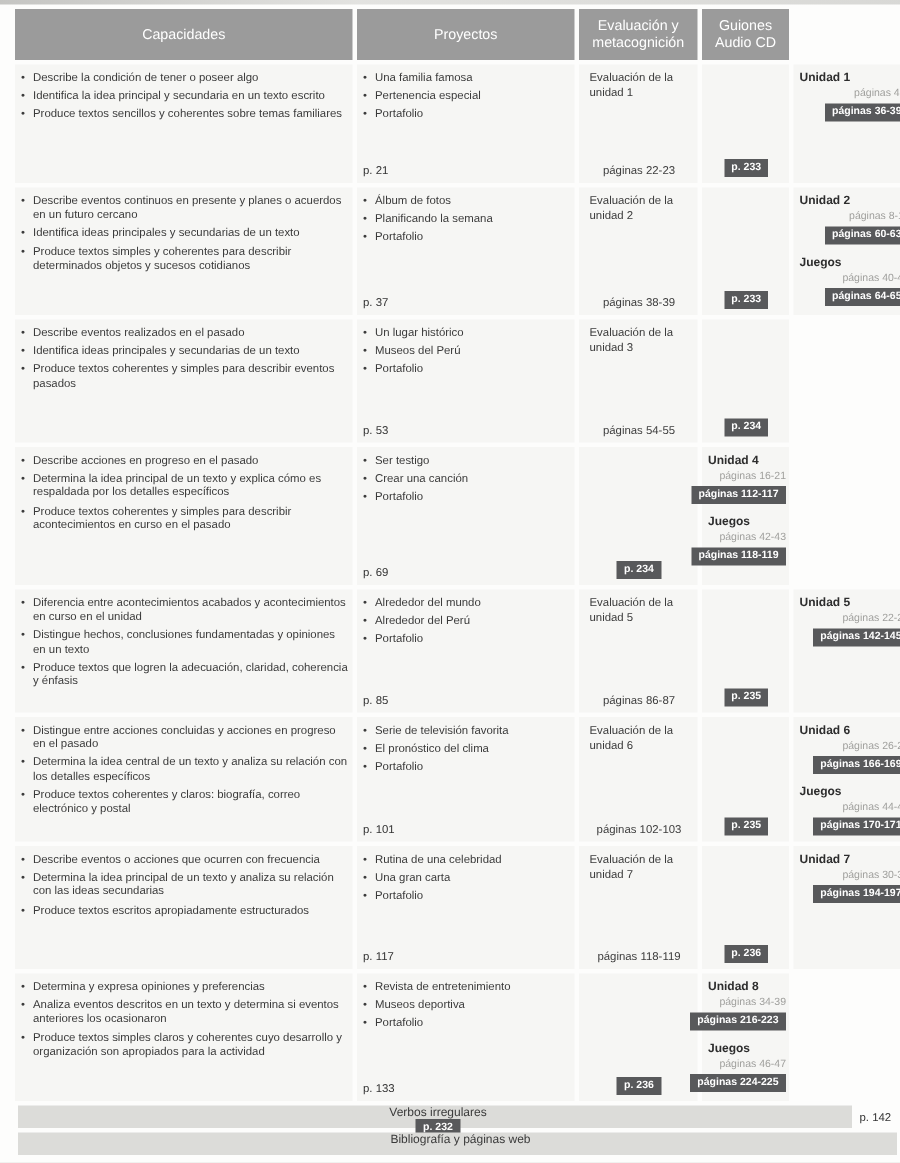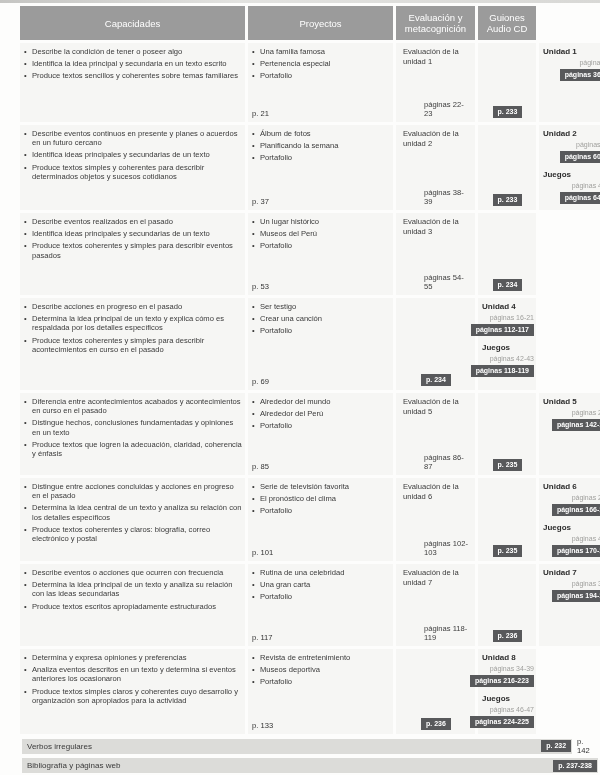--- a/index.html
+++ b/index.html
@@ -10,21 +10,21 @@
     background:#fdfdfc;
     font-family:"Liberation Sans","DejaVu Sans",sans-serif;
     color:var(--text,#3a3a3a);
     overflow:hidden;
   }
   .scan-edge-top {
     position:absolute; top:0; left:0; width:100%; height:3px;
     background:linear-gradient(to right,#b7b7b4,#dcdcd9 40%,#cfcfcc);
     opacity:.8;
   }
-  .table-wrap { padding:6px 1px 0 20px; }
+  .table-wrap { padding:6px 1px 0 10px; }
   .grid-row {
     display:grid;
     grid-template-columns:225px 145px 79px 58px 79px;
     column-gap:3px;
     margin-bottom:3px;
   }
   
   .header-cell {
     background:var(--header-bg,#9b9b9b);
     color:#fff;
@@ -45,21 +45,21 @@
   .unit-row:nth-of-type(7) .cell { min-height:82px; }
   .unit-row:nth-of-type(8) .cell { min-height:85px; }
 
   ul.bullet-list { list-style:none; }
   li.bullet-item { display:flex; margin-bottom:3px; font-size:7.6px; line-height:9.2px; }
   .bullet { width:8px; flex:0 0 8px; font-size:7.6px; line-height:9.2px; }
   .bullet-text { flex:1; }
 
   .page-num { margin-top:auto; padding-right:8px; font-size:7.6px; color:#333; }
   .eval-text { font-size:7.6px; line-height:10px; padding-left:3px; }
-  .eval-pages { margin-top:auto; font-size:7.6px; color:#3d3d3d;margin-left:24px; }
+  .eval-pages { margin-top:auto; text-align:center; font-size:7.6px; color:#3d3d3d; }
 
   .badge {
     display:inline-block;
     background:var(--badge-bg,#58595b);
     color:#fff;
     font-size:7px; font-weight:bold;
     line-height:9px;
     padding:1px 5px 2px 5px;
     white-space:nowrap;
   }
@@ -71,20 +71,21 @@
   .badge.right { align-self:flex-end; }
   .juegos-gap { margin-top:7px; }
 
   
   .footer-row { display:flex; align-items:center; margin:0 1px 3px 2px; }
   .footer-band {
     background:var(--band-bg,#dcdcd9);
     height:15px;
     display:flex; align-items:center; justify-content:space-between;
     padding:0 1px 0 5px;
+    flex-direction:column;
   }
   .footer-label { font-size:8px; color:#3a3a3a; }
   .footer-extra { font-size:7.6px; color:#333; margin-left:5px; }
 </style>
 </head>
 <body>
 
 <div class="page" style="--header-bg: #9b9b9b; --badge-bg: #58595b; --cell-bg: #f6f6f4; --band-bg: #dcdcd9; --text: #3a3a3a; --muted: #9f9f9c;">
   <div class="scan-edge-top"></div>
 
@@ -281,21 +282,21 @@
             <div class="unidad-label juegos-gap">Juegos</div>
             <div class="gray-pages">páginas 42-43</div>
             <span class="badge right">páginas 118-119</span>
           </div>
         </div>
         <div class="grid-row unit-row">
           <div class="cell">
             <ul class="bullet-list">
               <li class="bullet-item">
                 <span class="bullet">•</span>
-                <span class="bullet-text">Diferencia entre acontecimientos acabados y acontecimientos en curso en el pasado</span>
+                <span class="bullet-text">Diferencia entre acontecimientos acabados y acontecimientos en curso en el unidad</span>
               </li>
               <li class="bullet-item">
                 <span class="bullet">•</span>
                 <span class="bullet-text">Distingue hechos, conclusiones fundamentadas y opiniones en un texto</span>
               </li>
               <li class="bullet-item">
                 <span class="bullet">•</span>
                 <span class="bullet-text">Produce textos que logren la adecuación, claridad, coherencia y énfasis</span>
               </li>
             </ul>

